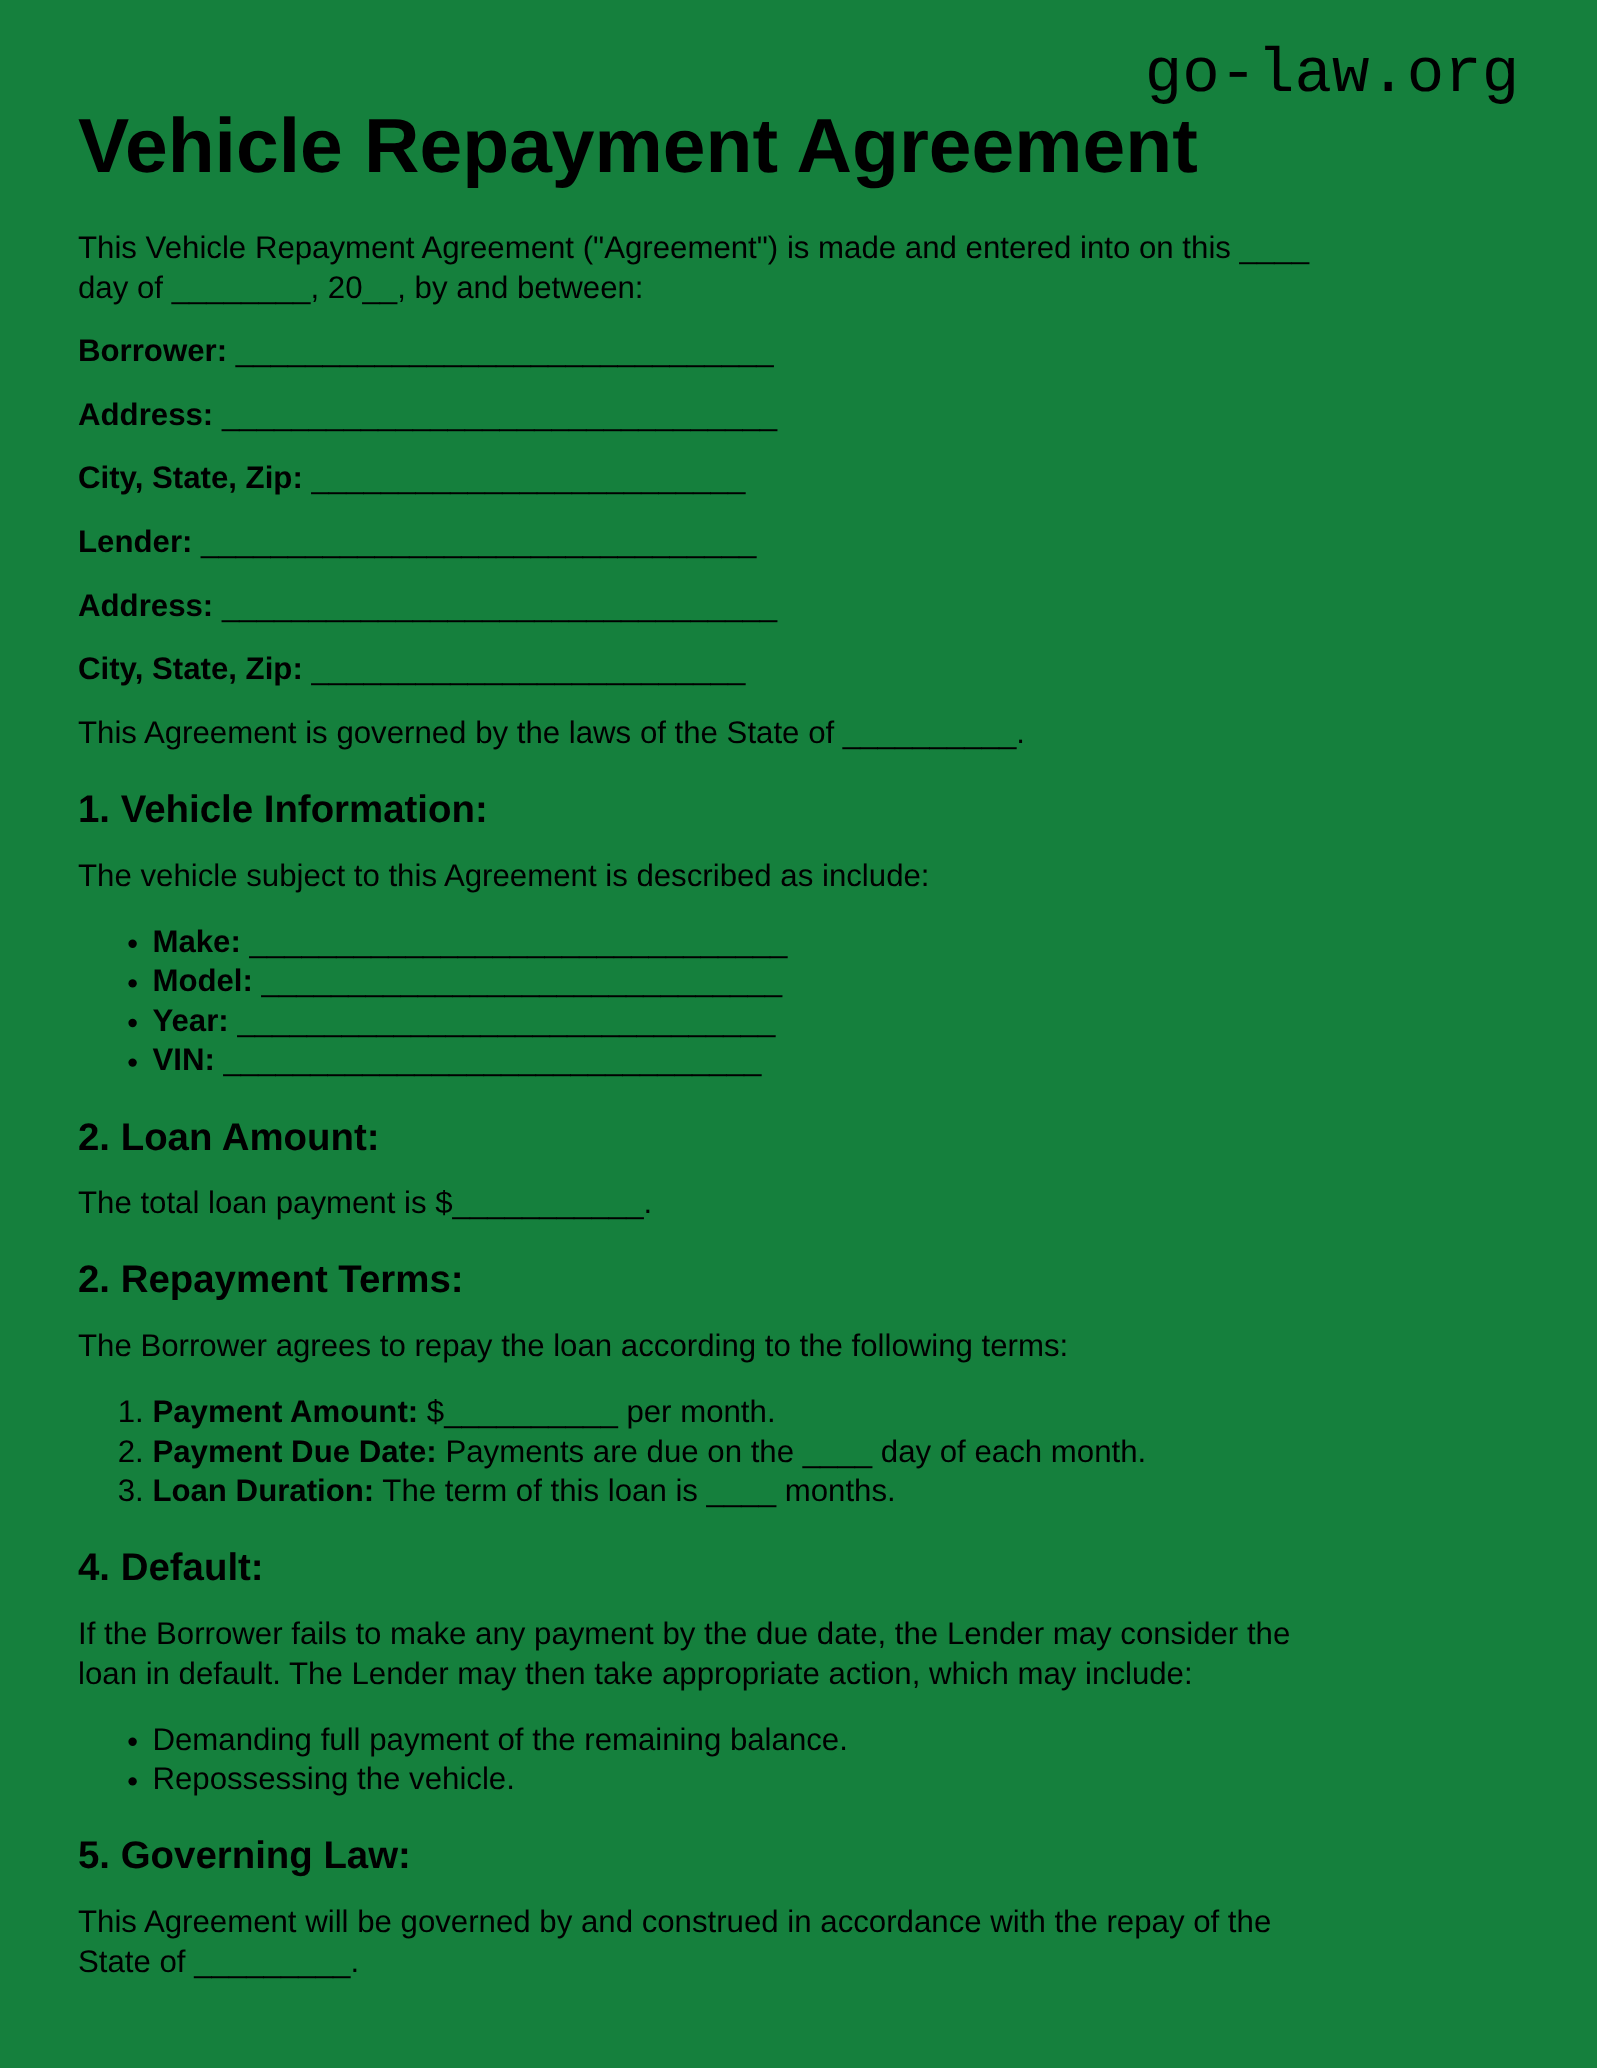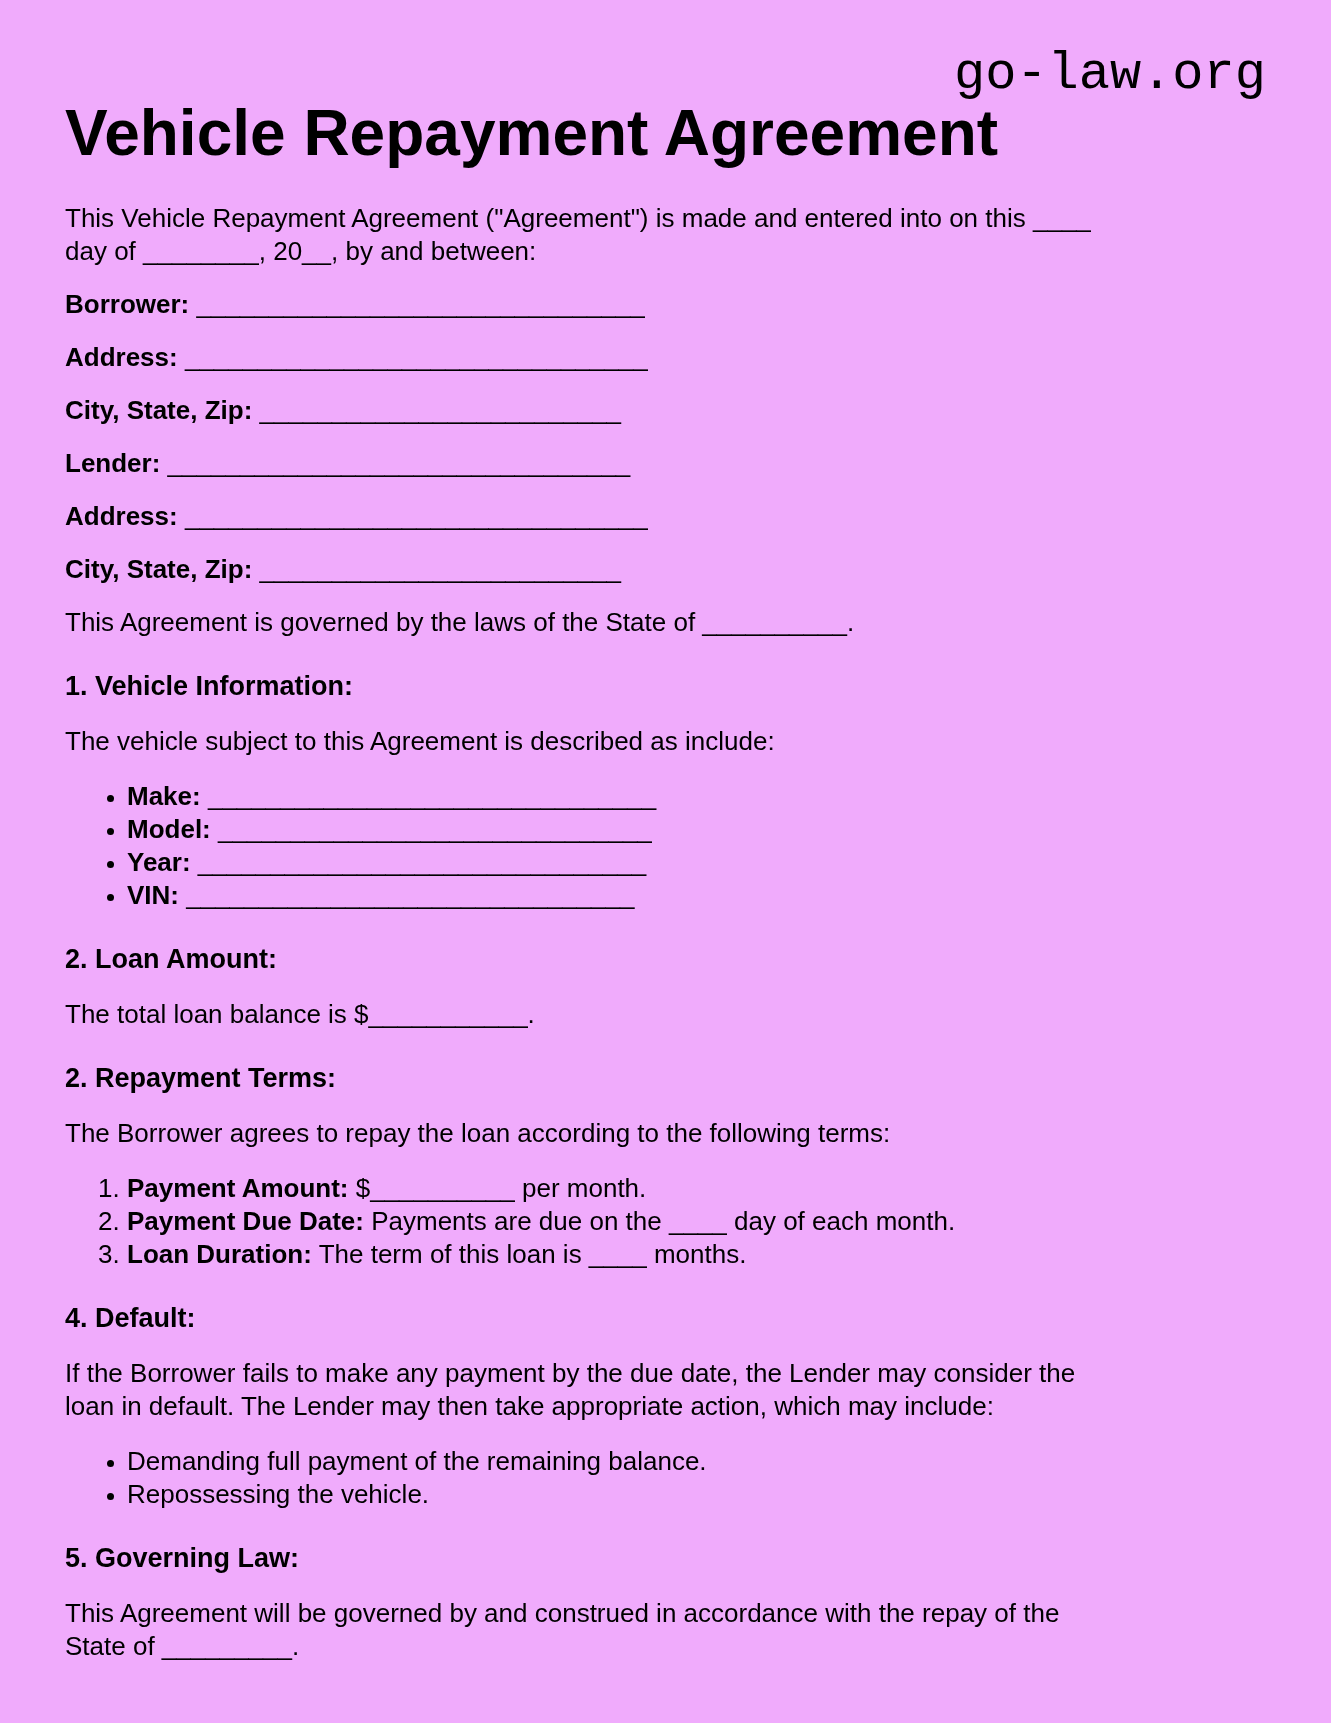--- a/index.html
+++ b/index.html
@@ -1,34 +1,34 @@
 <!DOCTYPE html>
 <html><head>
 <meta charset="utf-8">
 <style>
   html,body { margin:0; padding:0; background:#e8e8e8; }
   .page {
-    width:1331px; height:1723px; margin:0 auto; background:#f0abfc; color:#000000;
-    padding:40px 65px; box-sizing:border-box;
+    width:1331px; height:1723px; margin:0 auto; background:#15803d; color:#000000;
+    padding:28px 65px; box-sizing:border-box;
     font-family:"Liberation Sans", sans-serif;
     font-size:26px; line-height:33px;
     overflow:hidden;
   }
   .brand {
     font-family:"Liberation Mono", monospace;
     font-size:52px; line-height:54px; text-align:right;
     margin:8px 0 0 0; white-space:nowrap;
   }
   h1 {
     font-size:64px; line-height:58px; font-weight:bold;
     margin:2px 0 40px 0;
   }
   p { margin:20px 0; }
   .ml { white-space:pre-line; }
-  h2 { font-size:27px; line-height:34px; font-weight:bold; margin:30px 0 22px 0; }
+  h2 { font-size:32px; line-height:34px; font-weight:bold; margin:30px 0 22px 0; }
   ul, ol { margin:22px 0; padding-left:62px; }
   li { margin:0; padding:0; }
   ul li::marker { font-size:22px; }
   strong { font-weight:bold; }
   .blank { font-weight:normal; letter-spacing:0; }
 </style>
 </head>
 <body>
 
 <div class="page">
@@ -57,21 +57,21 @@
   <h2>1. Vehicle Information:</h2>
   <p>The vehicle subject to this Agreement is described as include:</p>
   <ul>
     <li><strong>Make:</strong> <span class="blank">_______________________________</span></li>
     <li><strong>Model:</strong> <span class="blank">______________________________</span></li>
     <li><strong>Year:</strong> <span class="blank">_______________________________</span></li>
     <li><strong>VIN:</strong> <span class="blank">_______________________________</span></li>
   </ul>
 
   <h2>2. Loan Amount:</h2>
-  <p>The total loan balance is $___________.</p>
+  <p>The total loan payment is $___________.</p>
 
   <h2>2. Repayment Terms:</h2>
   <p>The Borrower agrees to repay the loan according to the following terms:</p>
   <ol>
     <li><strong>Payment Amount:</strong><span> $__________ per month.</span></li>
     <li><strong>Payment Due Date:</strong><span> Payments are due on the ____ day of each month.</span></li>
     <li><strong>Loan Duration:</strong><span> The term of this loan is ____ months.</span></li>
   </ol>
 
   <h2>4. Default:</h2>

